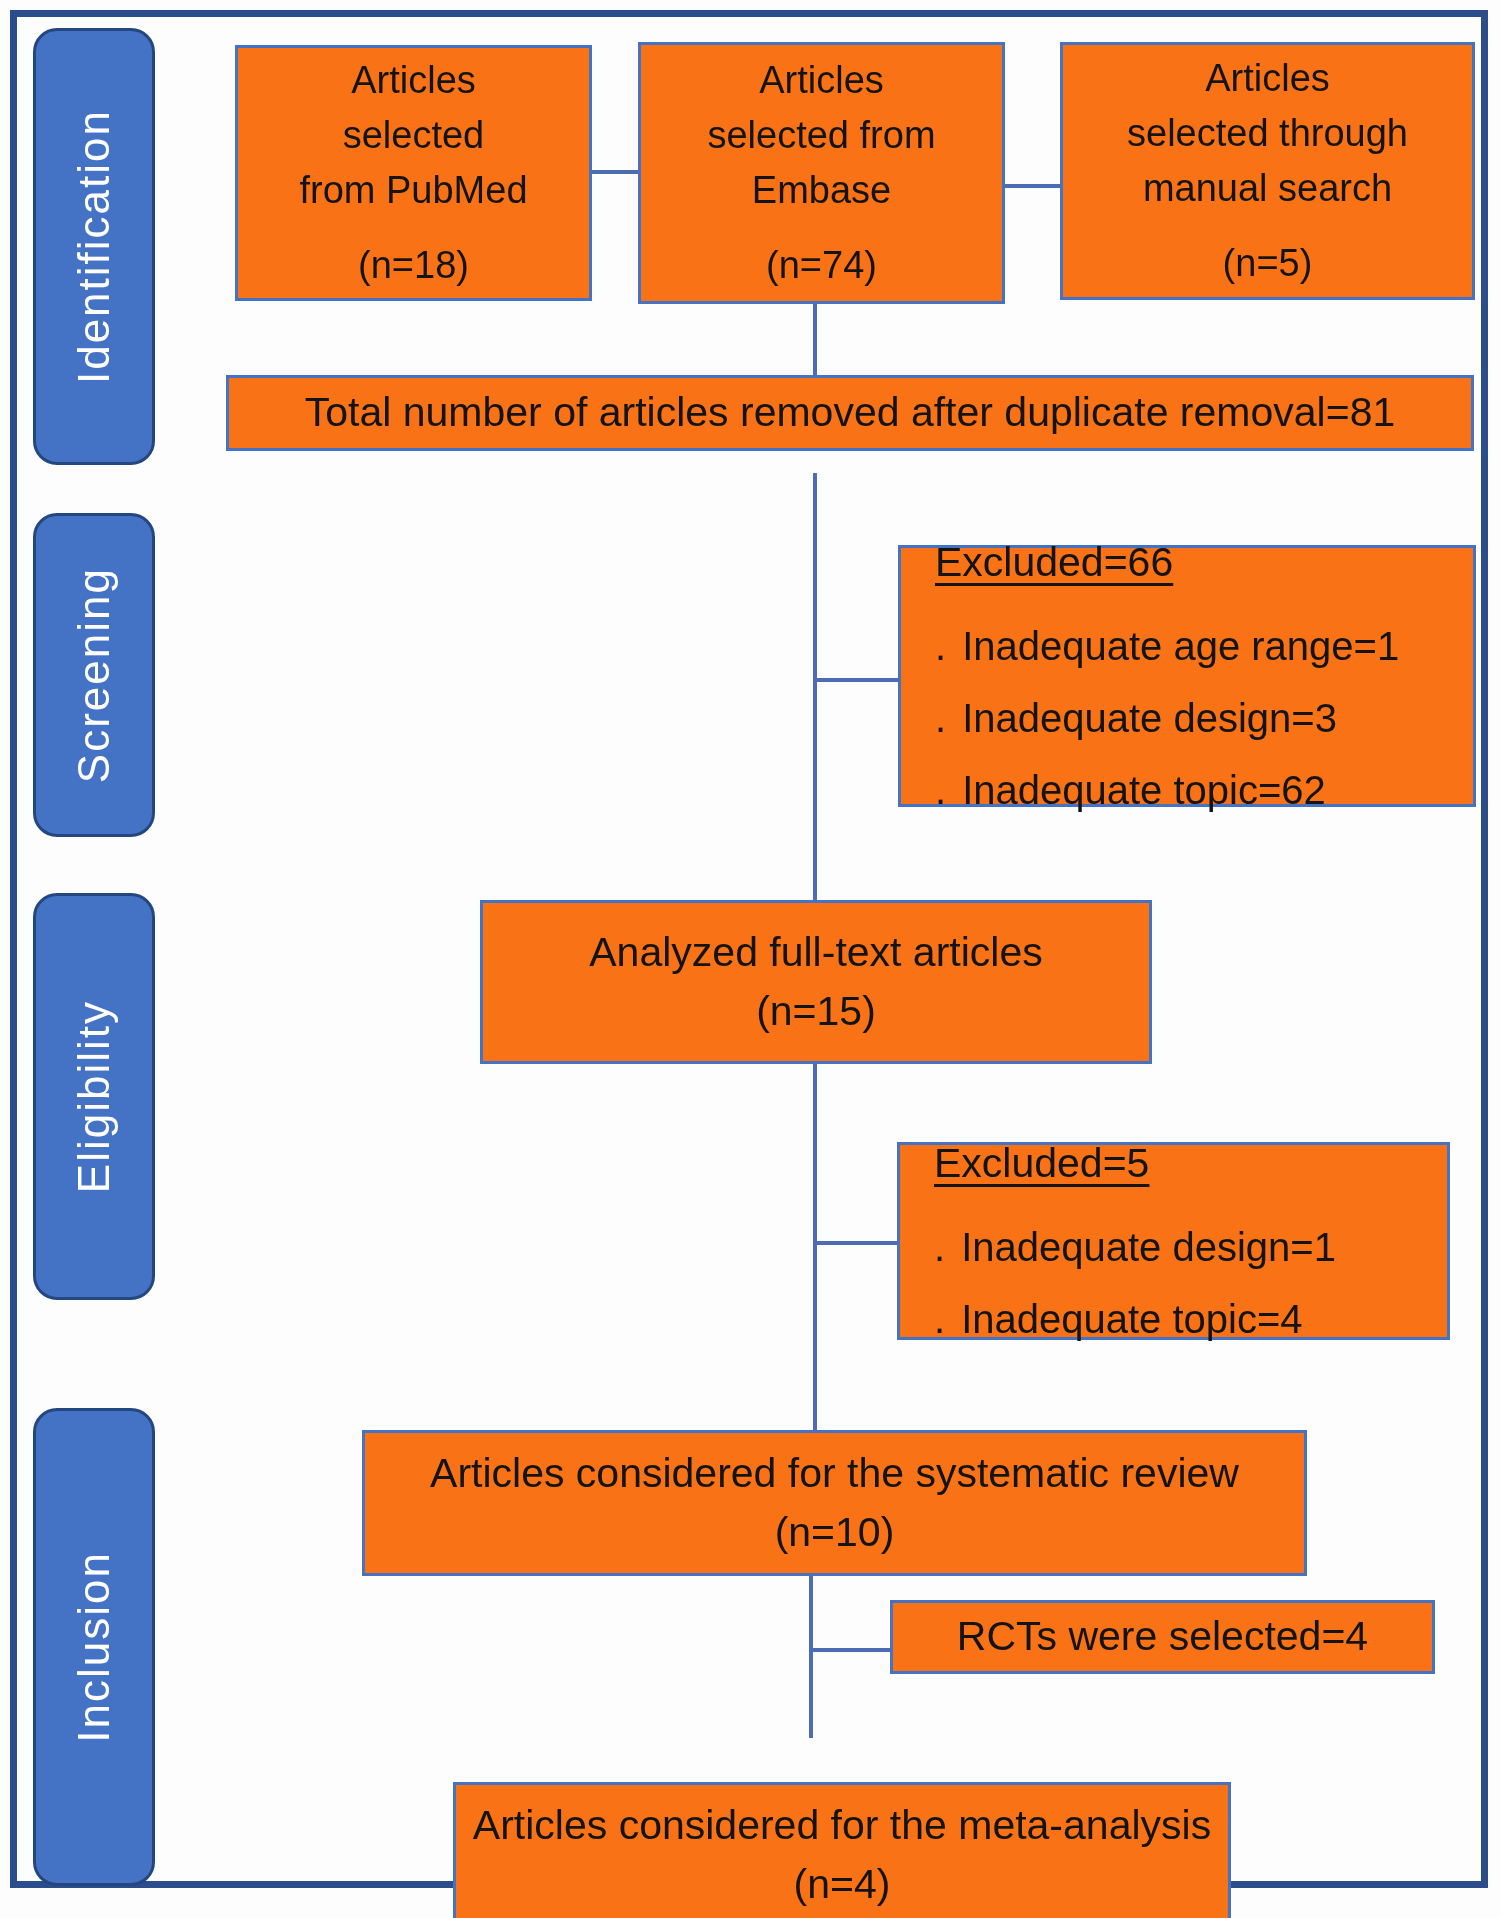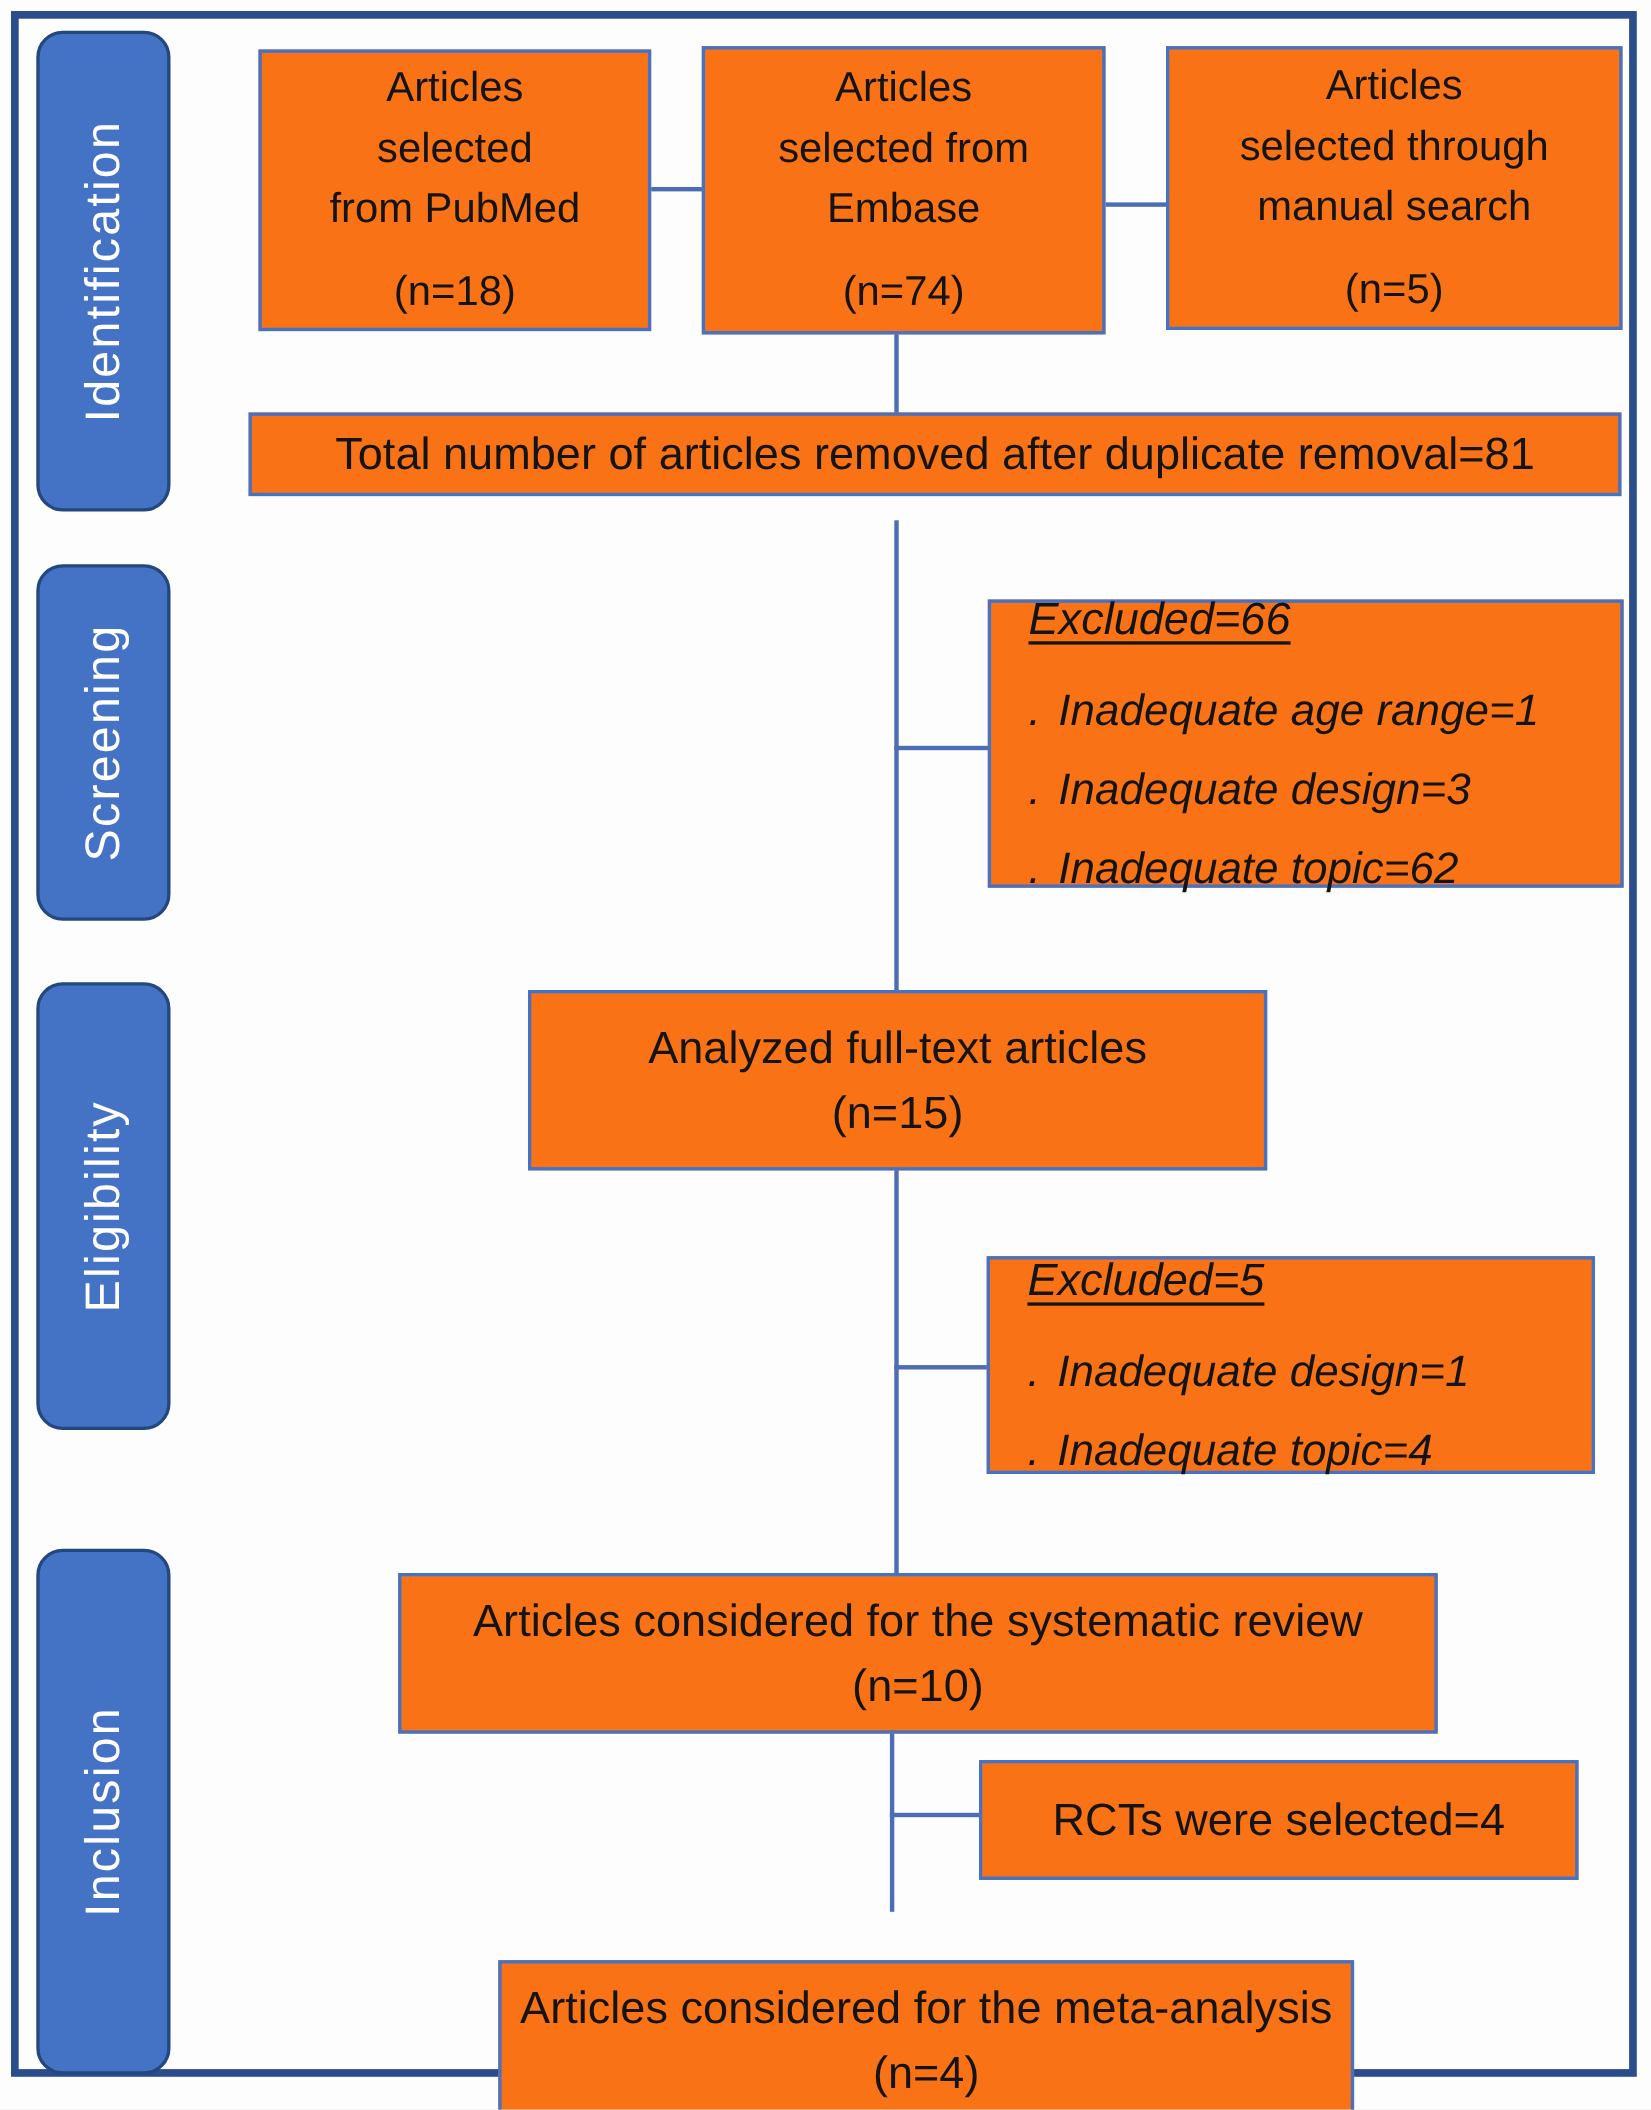--- a/index.html
+++ b/index.html
@@ -30,21 +30,21 @@
   .fbox{
     position:absolute;background:#f97316;
     border:3px solid #4472C4;box-sizing:border-box;
     display:flex;flex-direction:column;align-items:center;justify-content:center;
     text-align:center;font-size:38px;line-height:1.45;
   }
   .fbox .count{margin-top:20px;}
   .fbox.wide{font-size:41px;}
   .fbox.left{
     align-items:flex-start;text-align:left;
-    padding:18px 20px 18px 34px;font-style:italic;
+    padding:18px 20px 18px 34px;
   }
   .fbox.left .hd{font-size:41px;text-decoration:underline;text-underline-offset:7px;text-decoration-thickness:3px;margin-bottom:10px;}
   .fbox.left .it{font-size:40px;margin-top:14px;white-space:nowrap;}
   .fbox.left .blt{display:inline-block;margin-right:16px;}
   
   .hline,.vline{position:absolute;background:#4C6CB3;}
   .hline{height:4px;}
   .vline{width:4px;}
 </style>
 </head>
@@ -118,21 +118,21 @@
     <div class="hd">Excluded=5</div>
     <div class="it"><span class="blt">.</span><span>Inadequate design=1</span></div>
     <div class="it"><span class="blt">.</span><span>Inadequate topic=4</span></div>
   </div>
 
   <div class="fbox wide" style="left:362px;top:1430px;width:945px;height:146px;align-items:center;">
     <div>Articles considered for the systematic review</div>
     <div>(n=10)</div>
   </div>
 
-  <div class="fbox wide" style="left:890px;top:1600px;width:545px;height:109px;align-items:center;">
+  <div class="fbox wide" style="left:890px;top:1600px;width:545px;height:74px;align-items:center;">
     <div>RCTs were selected=4</div>
   </div>
 
   <div class="fbox wide" style="left:453px;top:1734px;width:778px;height:146px;margin-top:48px;">
     <div>Articles considered for the meta-analysis</div>
     <div>(n=4)</div>
   </div>
 
 </div>
 

